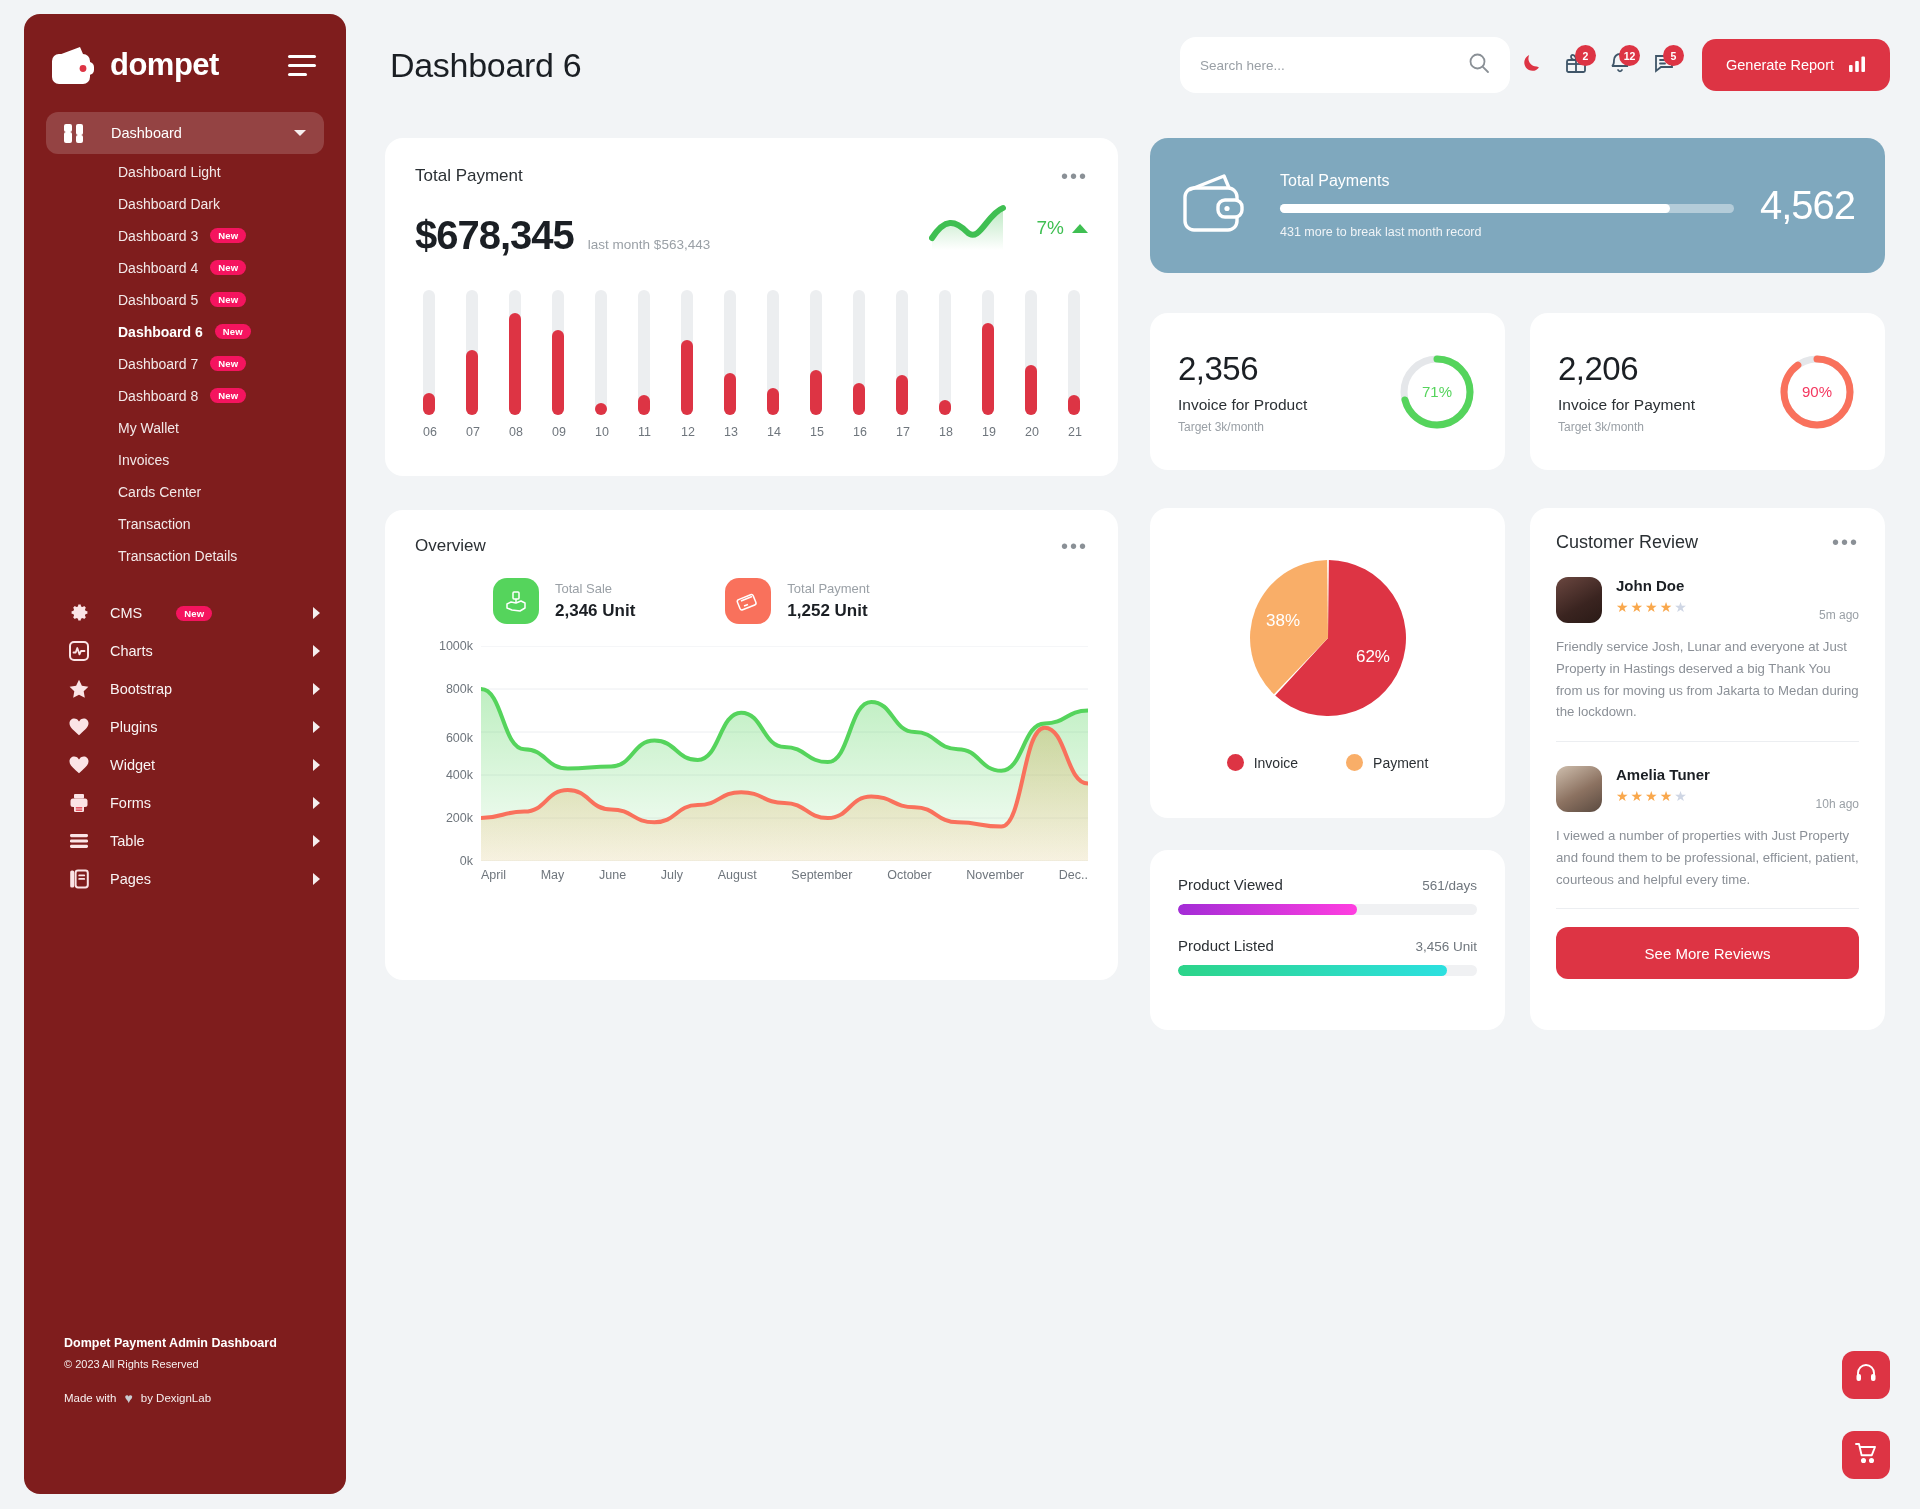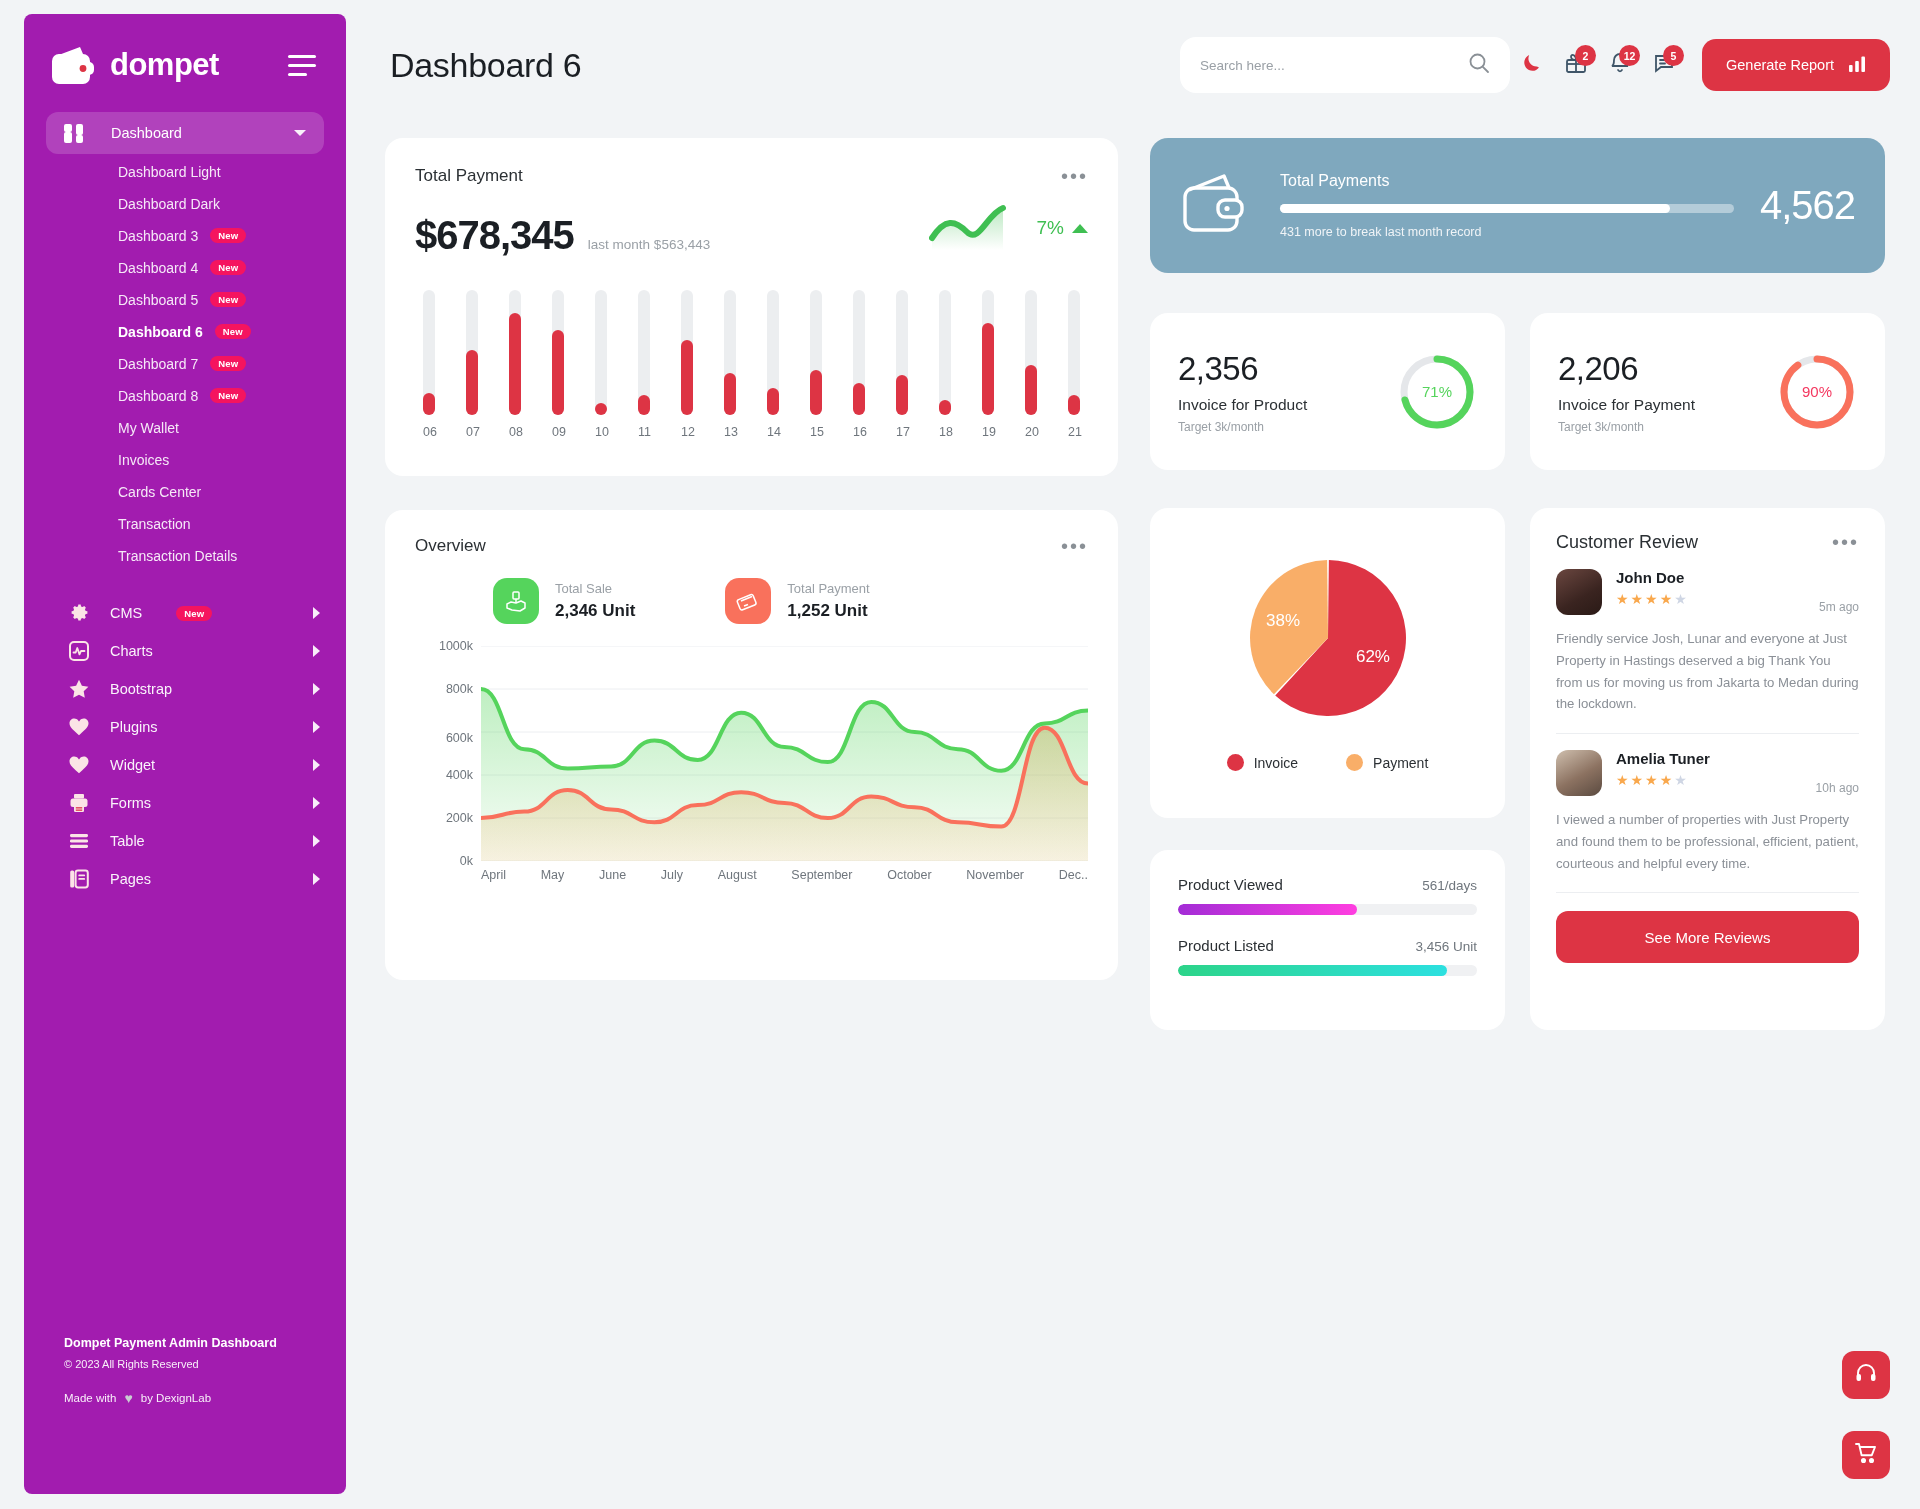--- a/index.html
+++ b/index.html
@@ -9,22 +9,22 @@
     font-family:"Liberation Sans", sans-serif;
     color:#1f2937;
     overflow:hidden;
     position:relative;
   }
 
   
   .sidebar{
     position:absolute; left:24px; top:14px;
     width:322px; height:1480px;
-    background:#a21caf;
-    border-radius:8px;
+    background:#7f1d1d;
+    border-radius:16px;
     overflow:hidden;
     color:#fff;
   }
   .brand{
     display:flex; align-items:center;
     padding:30px 26px 0 26px;
     gap:14px;
   }
   .brand-logo{ width:46px; height:42px; flex:0 0 auto; }
   .brand-name{
@@ -225,21 +225,21 @@
   .prow{ margin-bottom:22px;}
   .prow-top{ display:flex; align-items:baseline;}
   .prow-name{ font-size:15px; color:#2b3034; flex:1 1 auto;}
   .prow-val{ font-size:13.5px; color:#6f767d;}
   .ptrack{ height:11px; background:#f0f1f3; border-radius:6px; margin-top:11px; overflow:hidden;}
   .pfill{ height:100%; border-radius:6px;}
 
   
   #reviewCard{ left:1530px; top:508px; width:355px; height:522px; padding:24px 26px;}
   .rv-head{ display:flex; align-items:flex-start;}
-  .rv-item{ margin-top:16px;}
+  .rv-item{ margin-top:24px;}
   .rv-top{ display:flex; align-items:flex-start; gap:14px;}
   .rv-ava{ width:46px;height:46px;border-radius:12px; flex:0 0 auto; overflow:hidden; position:relative;}
   .rv-meta{ flex:1 1 auto;}
   .rv-name{ font-size:15px; font-weight:700; color:#1b1f24;}
   .rv-stars{ margin-top:5px; font-size:14px; letter-spacing:2px; color:#f9a84d;}
   .rv-stars .off{ color:#cfd6e4;}
   .rv-time{ font-size:12px; color:#9aa0a6; align-self:flex-end; padding-bottom:1px;}
   .rv-text{ margin-top:13px; font-size:13.2px; line-height:1.65; color:#8b9097;}
   .rv-divider{ height:1px; background:#eceef1; margin-top:18px;}
   .btn-more{

